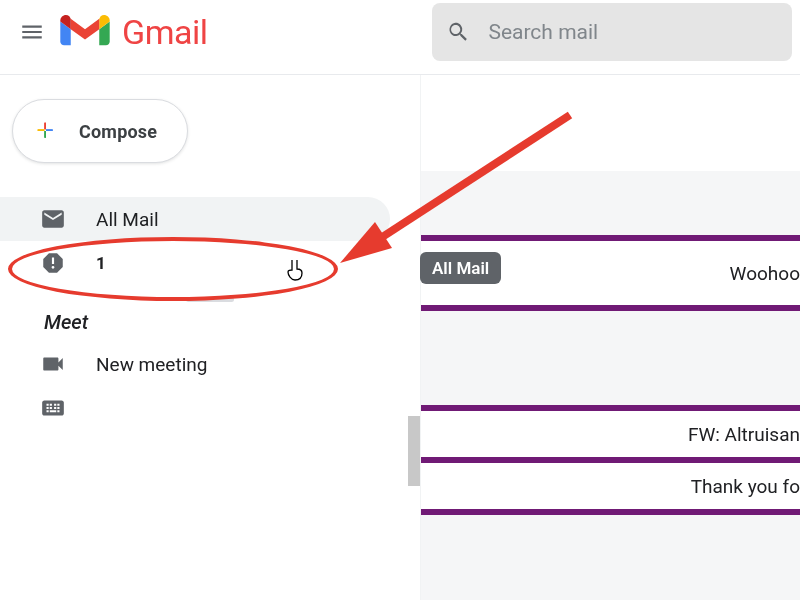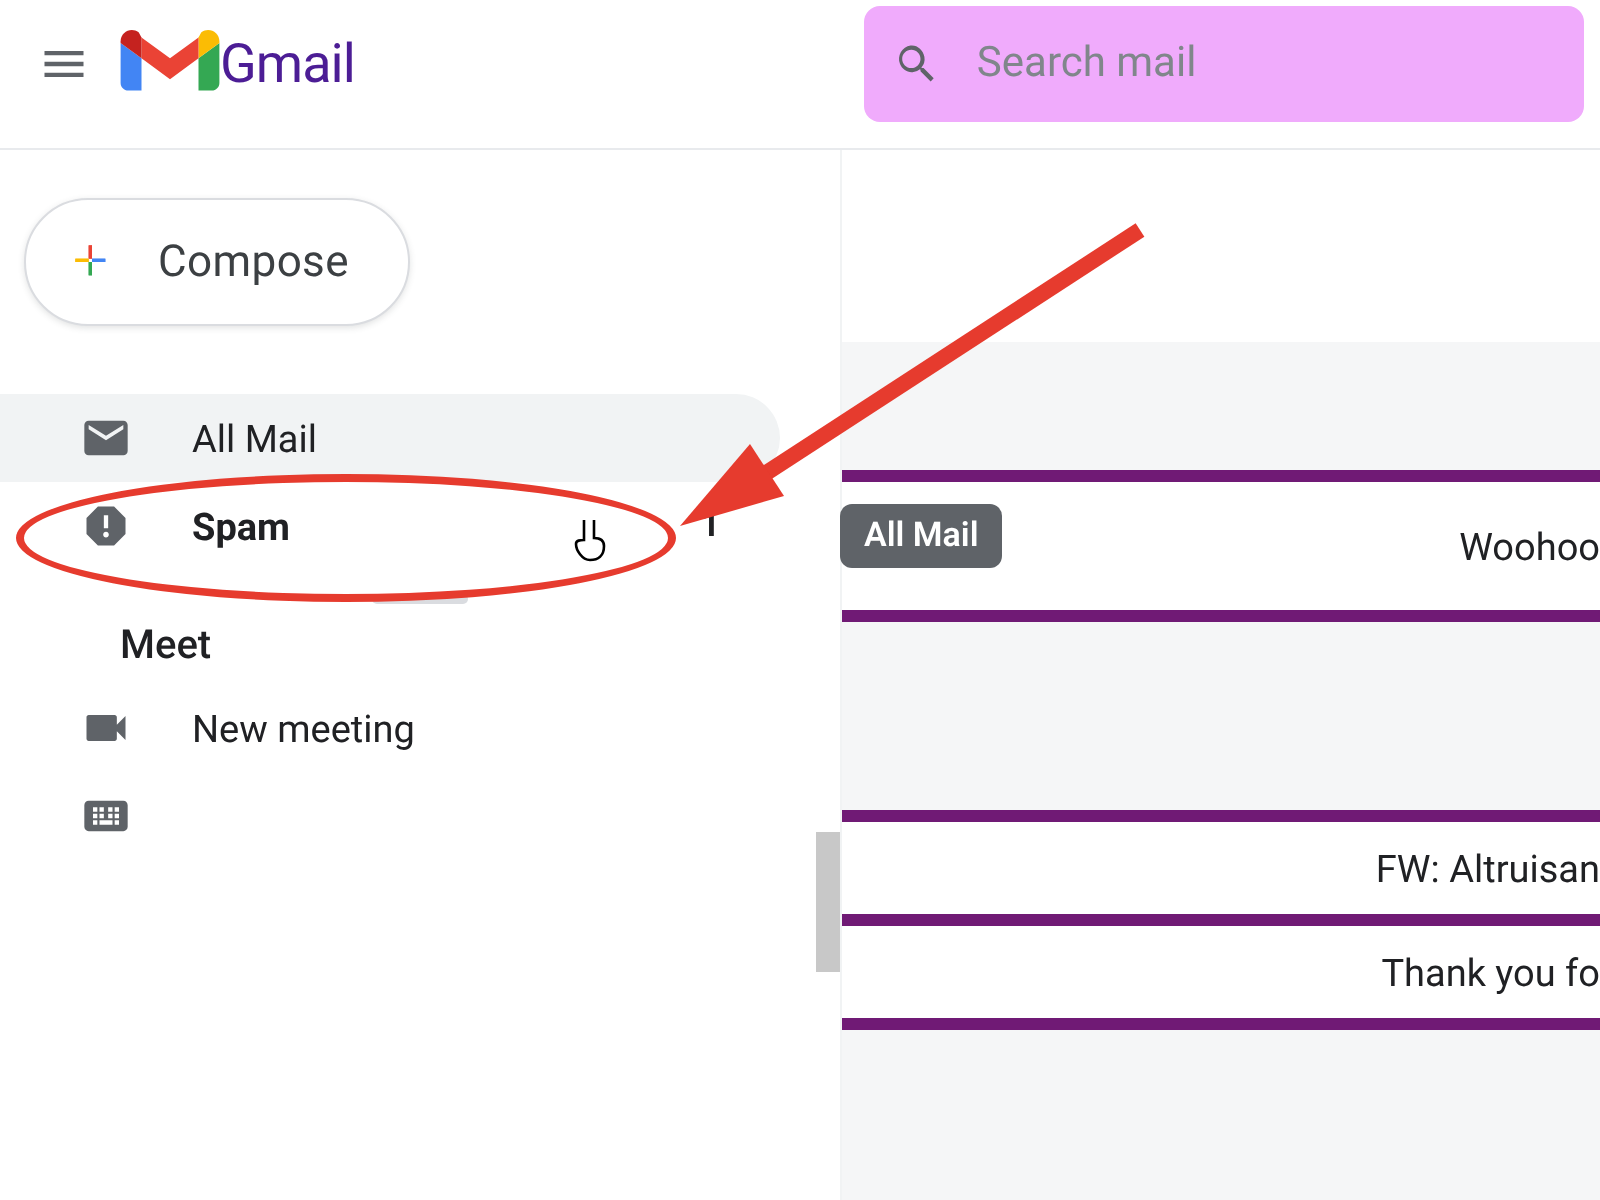--- a/index.html
+++ b/index.html
@@ -1,45 +1,45 @@
 <!DOCTYPE html>
 <html><head>
 <meta charset="utf-8">
 <style>
   * { box-sizing: border-box; margin: 0; padding: 0; font-family: 'Google Sans', Roboto, Arial, sans-serif; }
   body { width: 800px; height: 600px; overflow: hidden; background: #fff; position: relative; }
 
   .header { display: flex; align-items: center; height: 64px; padding: 8px; }
   .menu-btn { width: 48px; height: 48px; display: flex; align-items: center; justify-content: center; border-radius: 50%; cursor: pointer; }
   .logo-wrap { display: flex; align-items: center; margin-left: 4px; }
-  .logo-text { font-size: 27px; color: #4c1d95; margin-left: 0; font-weight: 400; letter-spacing: -0.5px;}
-  .search-wrap { margin-left: auto; background: #f0abfc; border-radius: 8px; height: 58px; display: flex; align-items: center; padding: 0 14px; width: 360px; }
+  .logo-text { font-size: 34px; color: #ef4444; margin-left: 12px; font-weight: 400; letter-spacing: -0.5px;}
+  .search-wrap { margin-left: auto; background: #e5e5e5; border-radius: 8px; height: 58px; display: flex; align-items: center; padding: 0 14px; width: 360px; }
   .search-input { border: none; background: transparent; font-size: 21px; color: #5f6368; outline: none; margin-left: 18px; width: 100%; }
   .search-input::placeholder { color: #80868b; }
 
   .divider { height: 1px; background: #e8eaed; margin-top: 10px; }
 
   .body-row { display: flex; height: calc(600px - 75px); }
   .sidebar { width: 420px; padding-top: 24px; position: relative; }
   .compose-btn { display: inline-flex; align-items: center; background: #fff; border: 1px solid #dadce0; border-radius: 32px; height: 64px; padding: 0 30px 0 18px; margin-left: 12px; box-shadow: 0 1px 3px rgba(60,64,67,.15); cursor: pointer; }
-  .compose-label { font-size: 22px; color: #3c4043; margin-left: 18px; font-weight: 400; letter-spacing: 0.2px;}
+  .compose-label { font-size: 18px; color: #3c4043; margin-left: 18px; font-weight: 700; letter-spacing: 0.2px;}
   .compose-plus { width: 30px; height: 30px; }
 
   .nav-list { margin-top: 34px; }
   .nav-item { display: flex; align-items: center; height: 44px; padding-left: 40px; padding-right: 30px; border-top-right-radius: 22px; border-bottom-right-radius: 22px; cursor: pointer; font-size: 19px; color: #202124; width: 390px; position: relative;}
   .nav-item.hover { background: #f1f3f4; }
   .nav-item .nav-icon { width: 26px; height: 26px; margin-right: 30px; display:flex; align-items:center; justify-content:center;}
   .nav-item .nav-label { flex: 1; }
   .nav-item.bold .nav-label { font-weight: 700; }
   .nav-item .nav-count { font-size: 17px; font-weight: 700; color: #202124; }
   .drag-handle { width: 48px; height: 5px; background: #dadce0; border-radius: 3px; margin: 12px auto 8px auto; }
 
   .scroll-thumb { position:absolute; right:0; top:341px; width:12px; height:70px; background:#c8c8c8; }
 
-  .meet-header { font-size: 20px; color: #202124; padding-left: 60px; margin-top: 6px; font-weight: 500;}
+  .meet-header { font-size: 20px; color: #202124; padding-left: 44px; margin-top: 6px; font-weight: 500; font-style: italic;}
   
   .main-area { flex: 1; border-left: 1px solid #f1f3f4; position: relative; background:#fff;}
   .mail-row { height: 52px; display:flex; align-items:center; padding-left: 20px; font-size: 19px; color:#202124; border-bottom: 6px solid #701a75;}
   .mail-row.alt { background: #f5f6f7; }
   .mail-row.spacer { height: 96px; background:#fff; border:none;}
   .mail-row.tall { height: 70px; }
 
   .tooltip { position: absolute; left: 420px; top: 252px; background: #5f6368; color: #fff; font-size: 17px; font-weight: 600; padding: 6px 12px; border-radius: 6px; }
 
   .circle-annot { position: absolute; left: 8px; top: 237px; width: 330px; height: 64px; border: 4px solid #e63b2e; border-radius: 50%; pointer-events: none; }
@@ -100,21 +100,20 @@
             </svg>
         </span>
         <span class="nav-label">All Mail</span>
       </div>
       <div class="nav-item bold">
         <span class="nav-icon">
           <svg width="26" height="26" viewBox="0 0 24 24" fill="#5f6368">
               <path d="M15.73 3H8.27L3 8.27v7.46L8.27 21h7.46L21 15.73V8.27L15.73 3zM12 17.3c-.72 0-1.3-.58-1.3-1.3s.58-1.3 1.3-1.3 1.3.58 1.3 1.3-.58 1.3-1.3 1.3zm1-4.3h-2V7h2v6z"></path>
             </svg>
         </span>
-        <span class="nav-label">Spam</span>
         <span class="nav-count">1</span>
       </div>
     </div>
 
     <div class="scroll-thumb"></div>
     <div class="drag-handle"></div>
 
     <div class="meet-header">Meet</div>
     <div class="nav-item" style="margin-top:8px">
       <span class="nav-icon">

